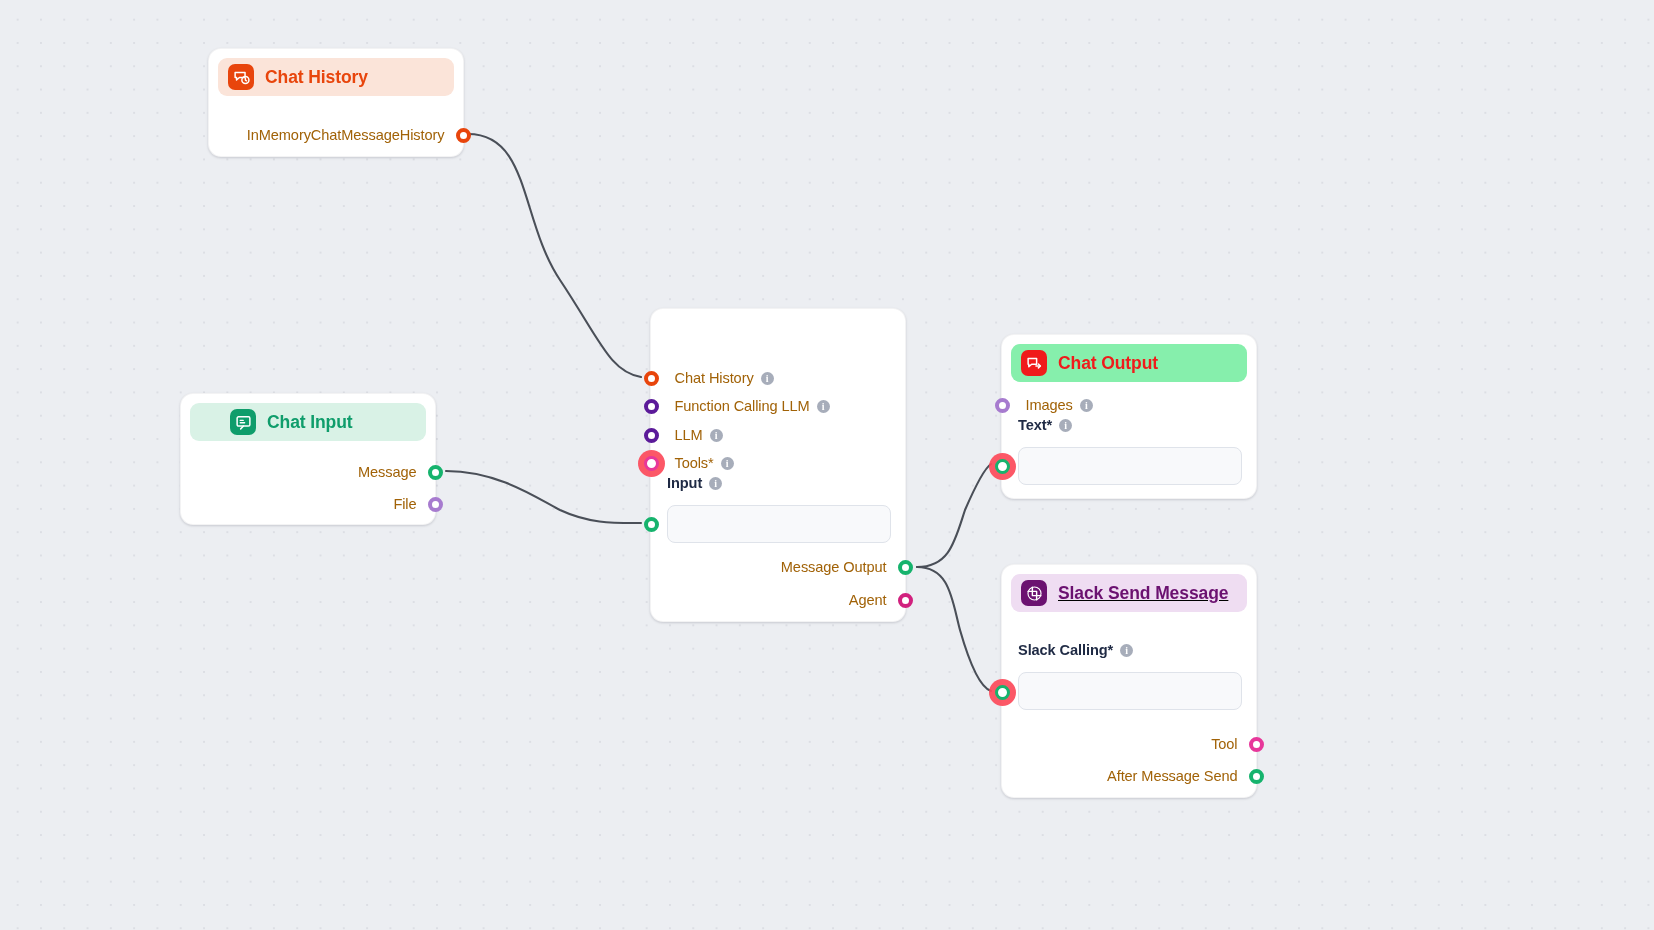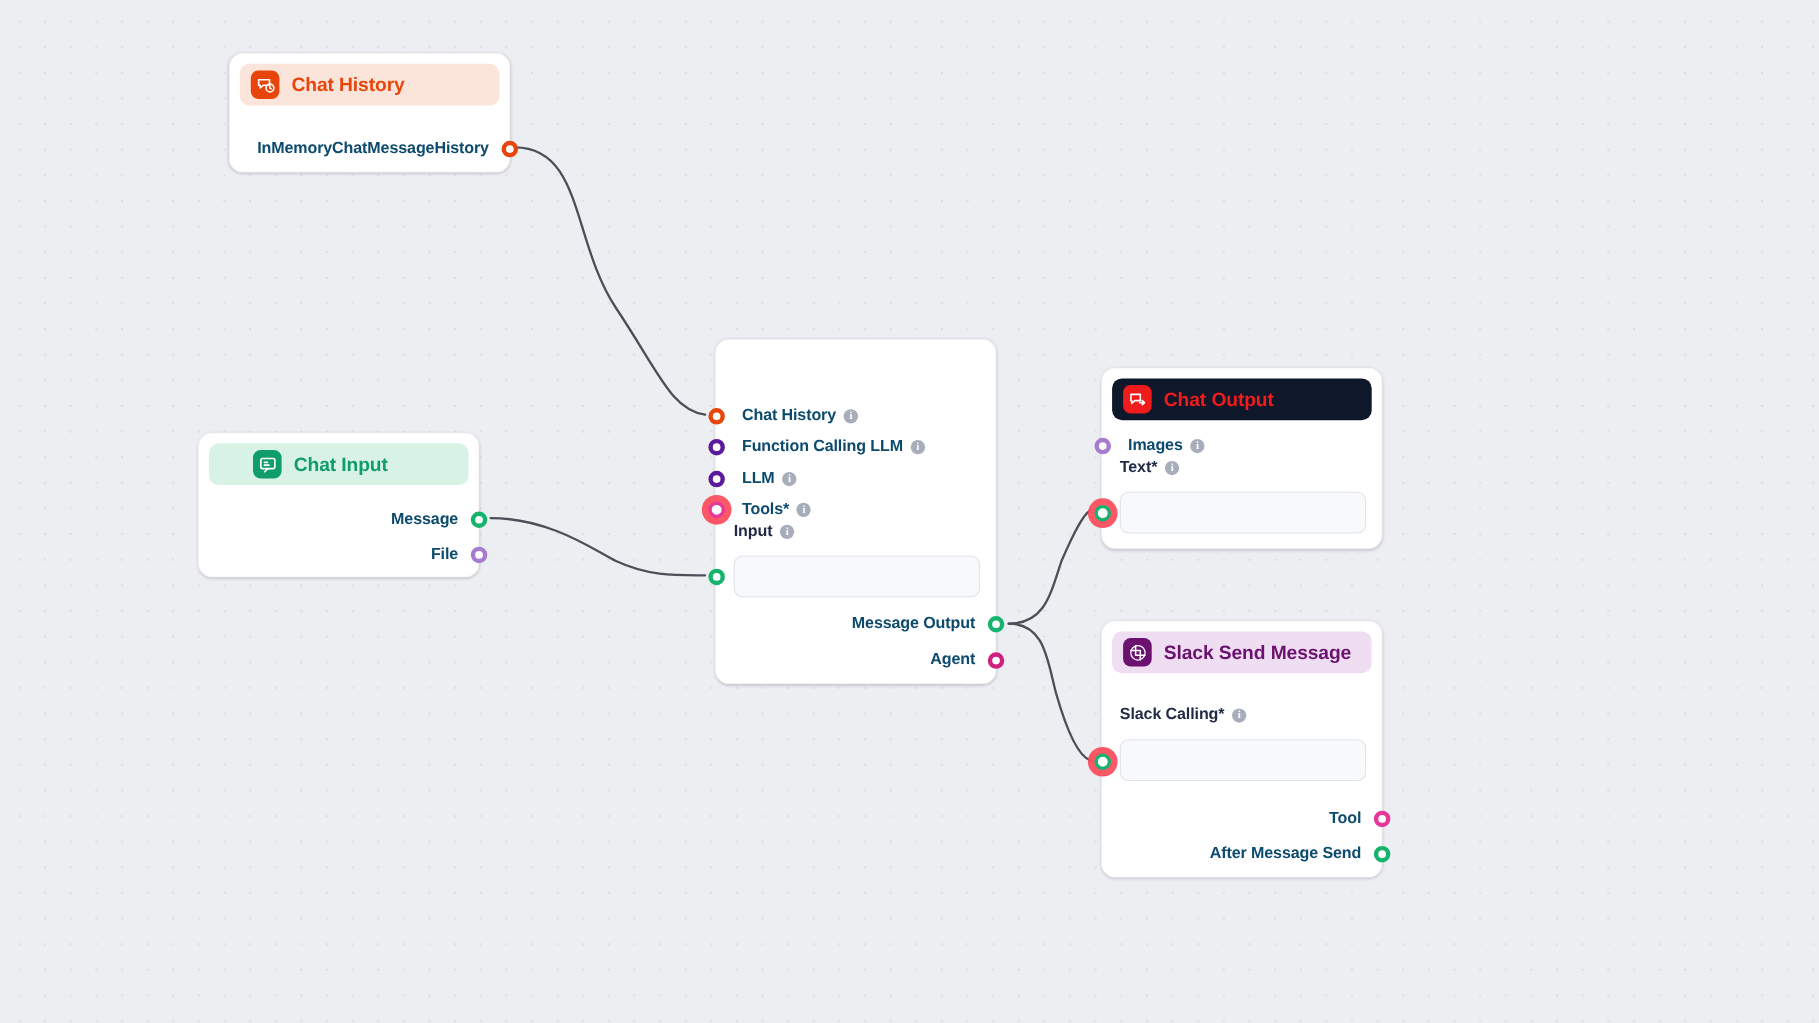--- a/index.html
+++ b/index.html
@@ -38,21 +38,21 @@
     display: flex; align-items: center; justify-content: center;
     flex: 0 0 auto;
   }
   .node-icon svg { display: block; }
   .node-body { position: relative; }
 
   
   .row { position: absolute; display: flex; align-items: center; height: 22px; white-space: nowrap; }
   .row.left  { left: 0;  flex-direction: row; }
   .row.right { right: 0; flex-direction: row; justify-content: flex-end; }
-  .row-label { font-size: 14.6px; color: #0c4a6e; font-weight: 700; letter-spacing: -.1px; }
+  .row-label { font-size: 14.6px; color: #a16207; font-weight: 400; letter-spacing: -.1px; }
   .row.left .row-label { margin-left: 16px; }
   .row.right .row-label { margin-right: 11px; }
 
   .port {
     width: 15px; height: 15px; border-radius: 50%;
     background: #fff; box-sizing: border-box;
     flex: 0 0 auto;
   }
   .port.b4 { border-width: 4px; border-style: solid; }
   .port.b3 { border-width: 3.5px; border-style: solid; }
@@ -197,21 +197,21 @@
           </div>
           <div class="field-input" style="top: 196px; left: 16px; width: 224px; height: 38px;"></div>
           <div class="row left" style="top: 204px;">
             <div class="port-wrap">
               <div class="port b4" style="border-color: rgb(22, 179, 109);"></div>
             </div>
           </div>
         </div>
       </div>
       <div class="node" style="left: 1001px; top: 334px; width: 256px; height: 165px;">
-        <div class="node-header" style="background: #0f172a;">
+        <div class="node-header" style="background: #86efac;">
           <div class="node-icon" style="background: rgb(240, 27, 27);">
             <svg width="17" height="17" viewBox="0 0 24 24" fill="none" stroke="#fff" stroke-width="2.1" stroke-linecap="round" stroke-linejoin="round">
               <path d="M3 5h12v8H8l-4 3.5V13H3z"></path>
               <path d="M14 15.5h6"></path>
               <path d="M17.5 12.8l2.8 2.7-2.8 2.7"></path>
             </svg>
           </div>
           <div class="node-title" style="color: rgb(240, 27, 27);">Chat Output</div>
         </div>
         <div class="node-body" style="position: absolute; inset: 0px;">
@@ -228,21 +228,21 @@
           </div>
           <div class="field-input" style="top: 112px; left: 16px; width: 224px; height: 38px;"></div>
           <div class="row left" style="top: 120px;">
             <div class="port-wrap halo">
               <div class="port b3" style="border-color: rgb(22, 179, 109);"></div>
             </div>
           </div>
         </div>
       </div>
       <div class="node" style="left: 1001px; top: 564px; width: 256px; height: 234px;">
-        <div class="node-header" style="background: rgb(239, 221, 242);">
+        <div class="node-header" style="background: rgb(239, 221, 242); text-decoration: underline;">
           <div class="node-icon" style="background: rgb(107, 17, 112);">
             <svg width="17" height="17" viewBox="0 0 24 24" fill="none" stroke="#fff" stroke-width="2" stroke-linecap="round">
               <path d="M9 3v12M15 9v12M3 9h12M9 15h12"></path>
               <circle cx="12" cy="12" r="9.2" stroke-width="1.6"></circle>
             </svg>
           </div>
           <div class="node-title" style="color: rgb(107, 17, 112);">Slack Send Message</div>
         </div>
         <div class="node-body" style="position: absolute; inset: 0px;">
           <div class="row right" style="top: 168px;">

